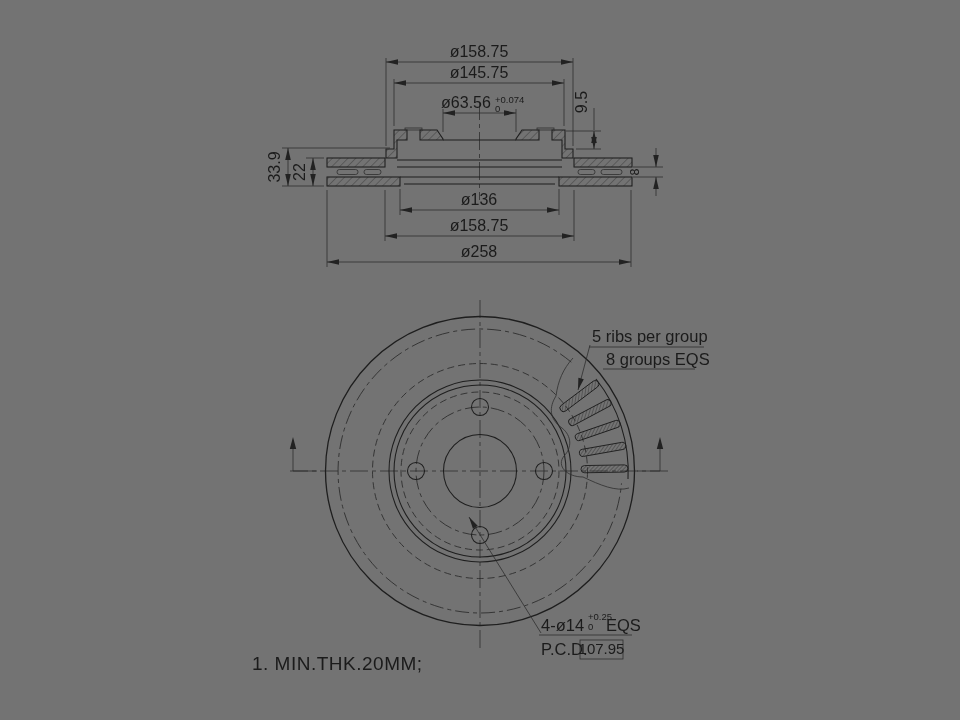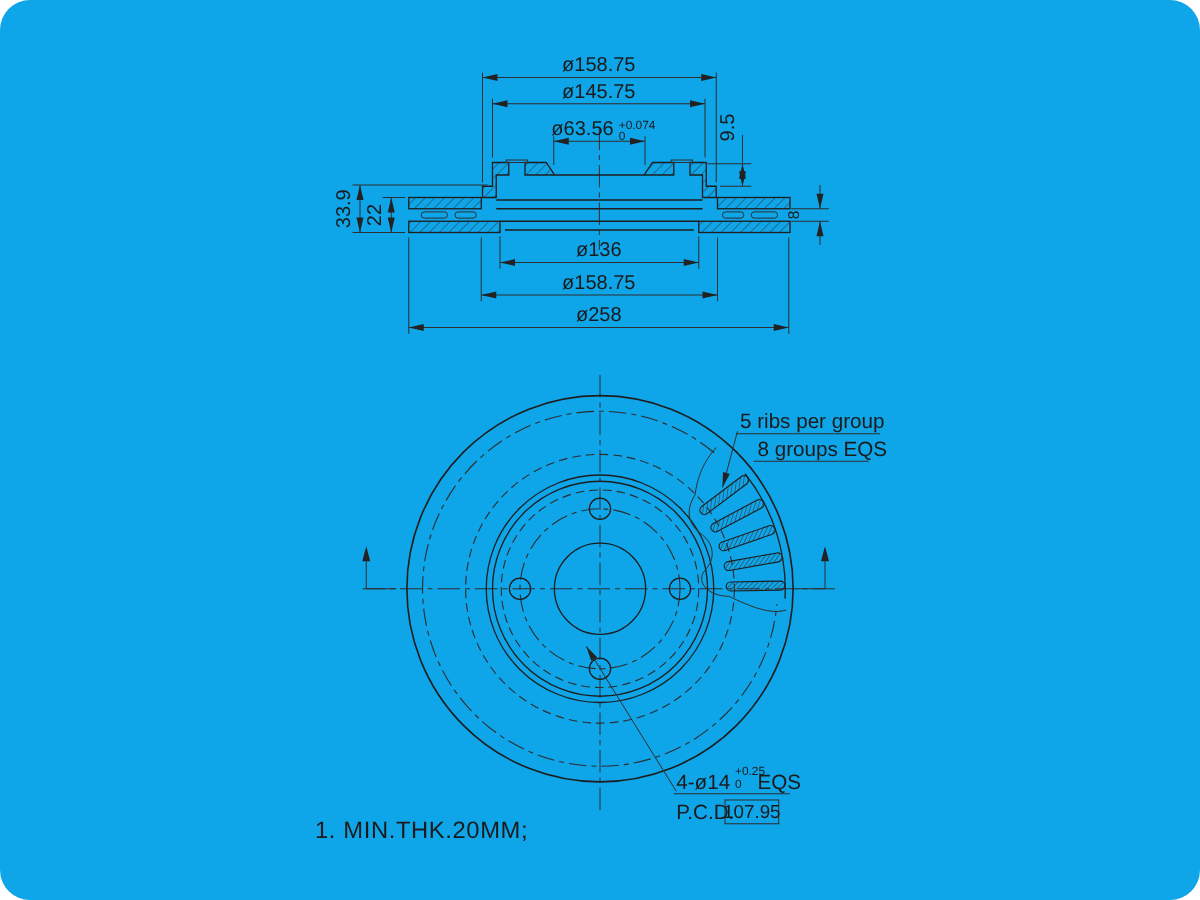--- a/index.html
+++ b/index.html
@@ -1,17 +1,17 @@
 <!DOCTYPE html>
 <html><head>
 <meta charset="utf-8">
 <style>
   html,body{margin:0;padding:0;background:#fff;}
-  .canvas{position:relative;width:960px;height:720px;background:#0ea5e9;overflow:hidden;
-          font-family:"Liberation Sans",sans-serif;border-radius:24px;}
+  .canvas{position:relative;width:960px;height:720px;background:#737373;overflow:hidden;
+          font-family:"Liberation Sans",sans-serif;}
   svg{display:block;}
   .outline{stroke:#1e1e1e;stroke-width:1.3;fill:none;}
   .outline2{stroke:#1e1e1e;stroke-width:1.05;fill:none;}
   .thin{stroke:#2e2e2e;stroke-width:0.8;fill:none;}
   .hatched{fill:url(#hatch);stroke:#1e1e1e;stroke-width:1.05;}
   .rib{fill:url(#hatchR);stroke:#1e1e1e;stroke-width:0.9;}
   .cl{stroke:#2e2e2e;stroke-width:0.8;fill:none;stroke-dasharray:18 4 4 4;}
   .hid{stroke:#2e2e2e;stroke-width:0.9;fill:none;stroke-dasharray:7 4;}
   .ph{stroke:#2e2e2e;stroke-width:0.9;fill:none;stroke-dasharray:14 4 4 4;}
   text{fill:#1b1b1b;}

